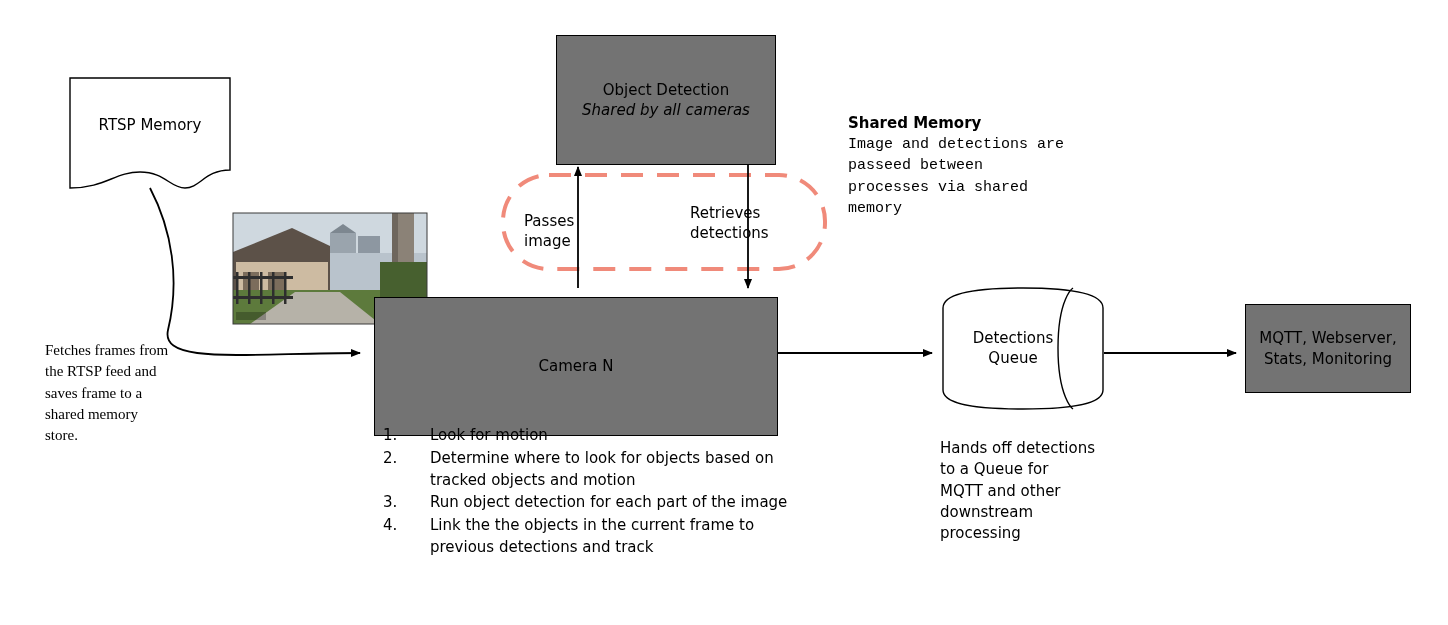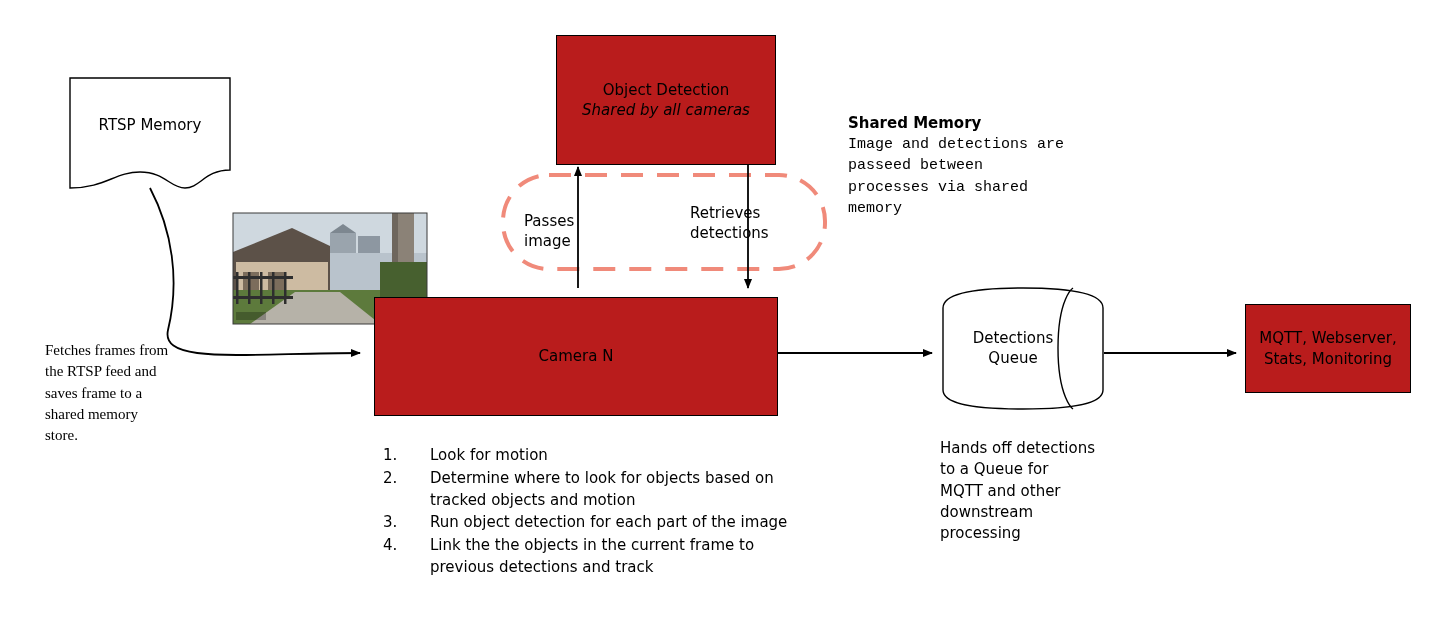--- a/index.html
+++ b/index.html
@@ -22,21 +22,21 @@
     top: 0;
     width: 1448px;
     height: 625px;
     pointer-events: none;
   }
   .node {
     position: absolute;
     box-sizing: border-box;
   }
   .box-yellow {
-    background: #b91c1c;
+    background: #737373;
     border: 1px solid #000000;
     display: flex;
     flex-direction: column;
     align-items: center;
     justify-content: center;
     text-align: center;
   }
   .txt {
     font-size: 15px;
     line-height: 1.35;
@@ -76,21 +76,20 @@
     text-align: center;
     font-size: 15px;
   }
   .ol-list {
     position: absolute;
     left: 374px;
     top: 425px;
     width: 420px;
     font-size: 15px;
     line-height: 1.45;
-    margin-top: 20px;
   }
   .ol-list ol {
     margin: 0;
     padding-left: 28px;
   }
   .ol-list li {
     padding-left: 28px;
     margin-bottom: 1px;
   }
   
@@ -183,21 +182,21 @@
 
   <div class="node" id="rtsp-camera">
     <div class="doc-label">RTSP Memory</div>
   </div>
 
   <div class="node box-yellow" style="left:556px; top:35px; width:220px; height:130px;">
     <div class="txt">Object Detection</div>
     <div class="txt txt-italic">Shared by all cameras</div>
   </div>
 
-  <div class="node box-yellow" style="left:374px; top:297px; width:404px; height:119px;text-align:right;">
+  <div class="node box-yellow" style="left:374px; top:297px; width:404px; height:139px;text-align:right;">
     <div class="txt">Camera N</div>
   </div>
 
   <div class="node" id="detections-queue">
     <div class="cyl-text">Detections
 Queue</div>
   </div>
 
   <div class="node box-yellow" style="left:1245px; top:297px; width:166px; height:89px;margin-top:7px;">
     <div class="txt">MQTT, Webserver,

